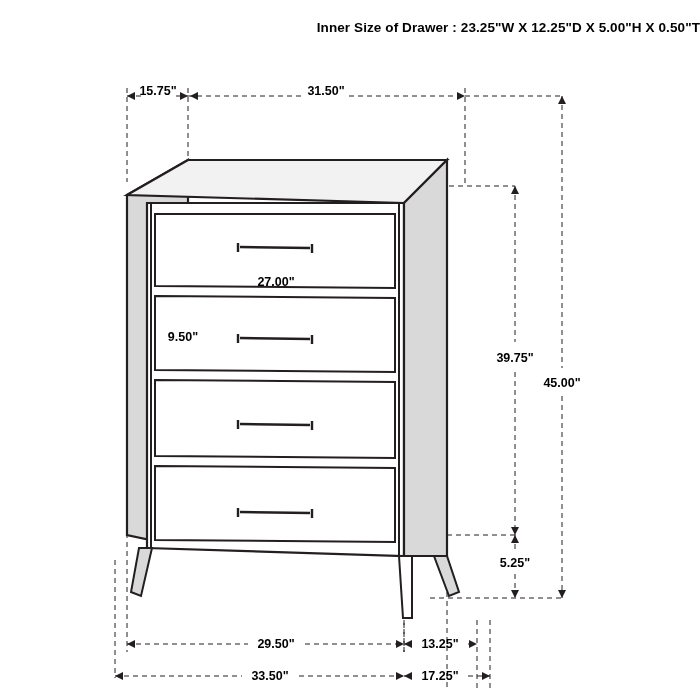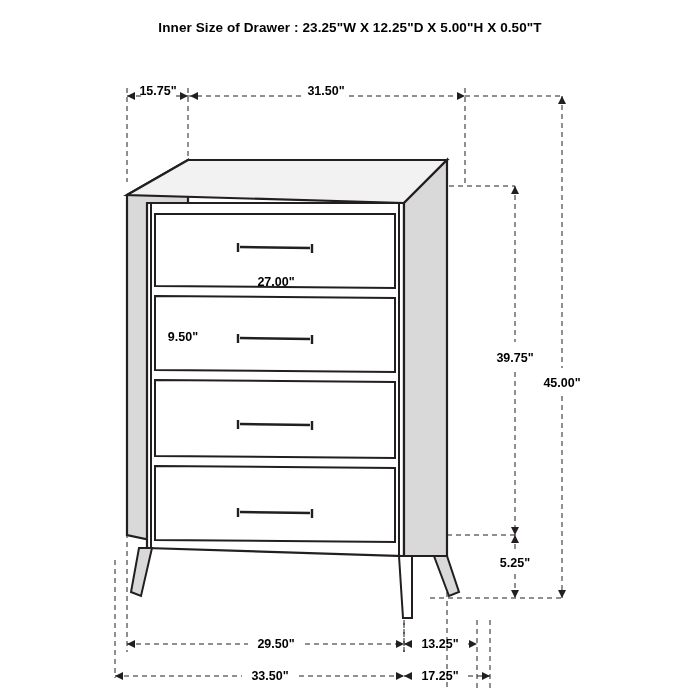--- a/index.html
+++ b/index.html
@@ -17,21 +17,21 @@
   #stage {
     position: relative;
     width: 700px;
     height: 700px;
   }
   #title {
     position: absolute;
     top: 20px;
     left: 0;
     width: 700px;
-    text-align: center;
+    text-align: right;
     font-size: 13.5px;
     font-weight: bold;
     letter-spacing: 0.1px;
   }
   svg#diagram {
     position: absolute;
     top: 0;
     left: 0;
     width: 700px;
     height: 700px;

